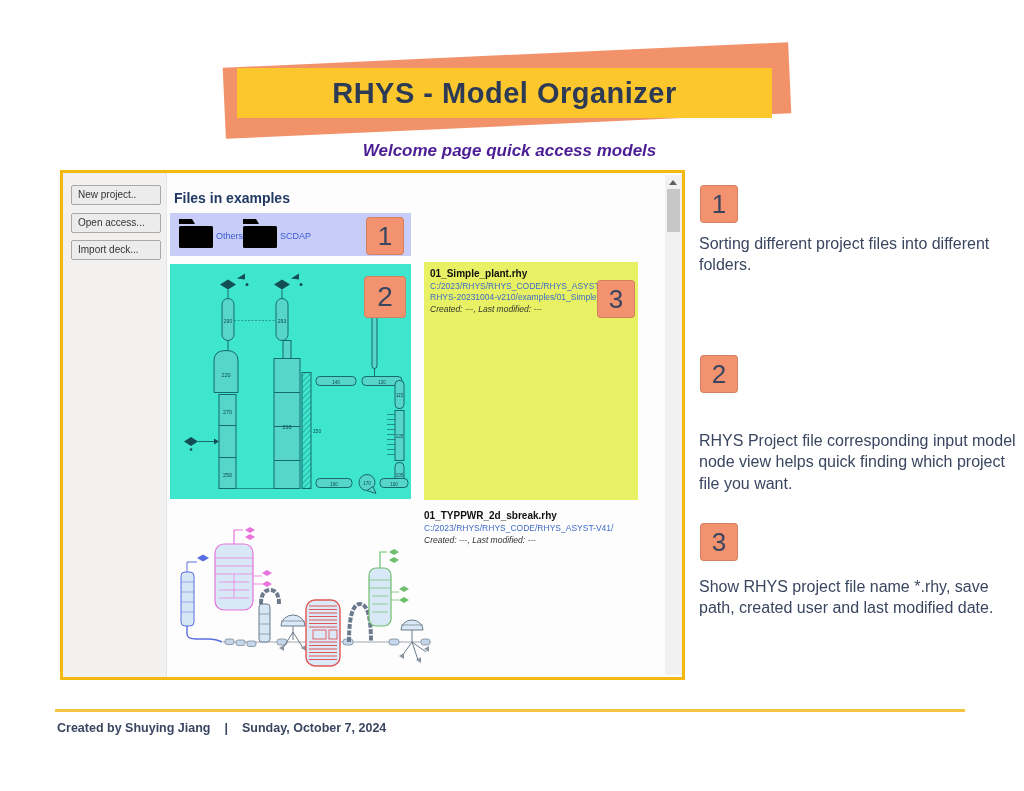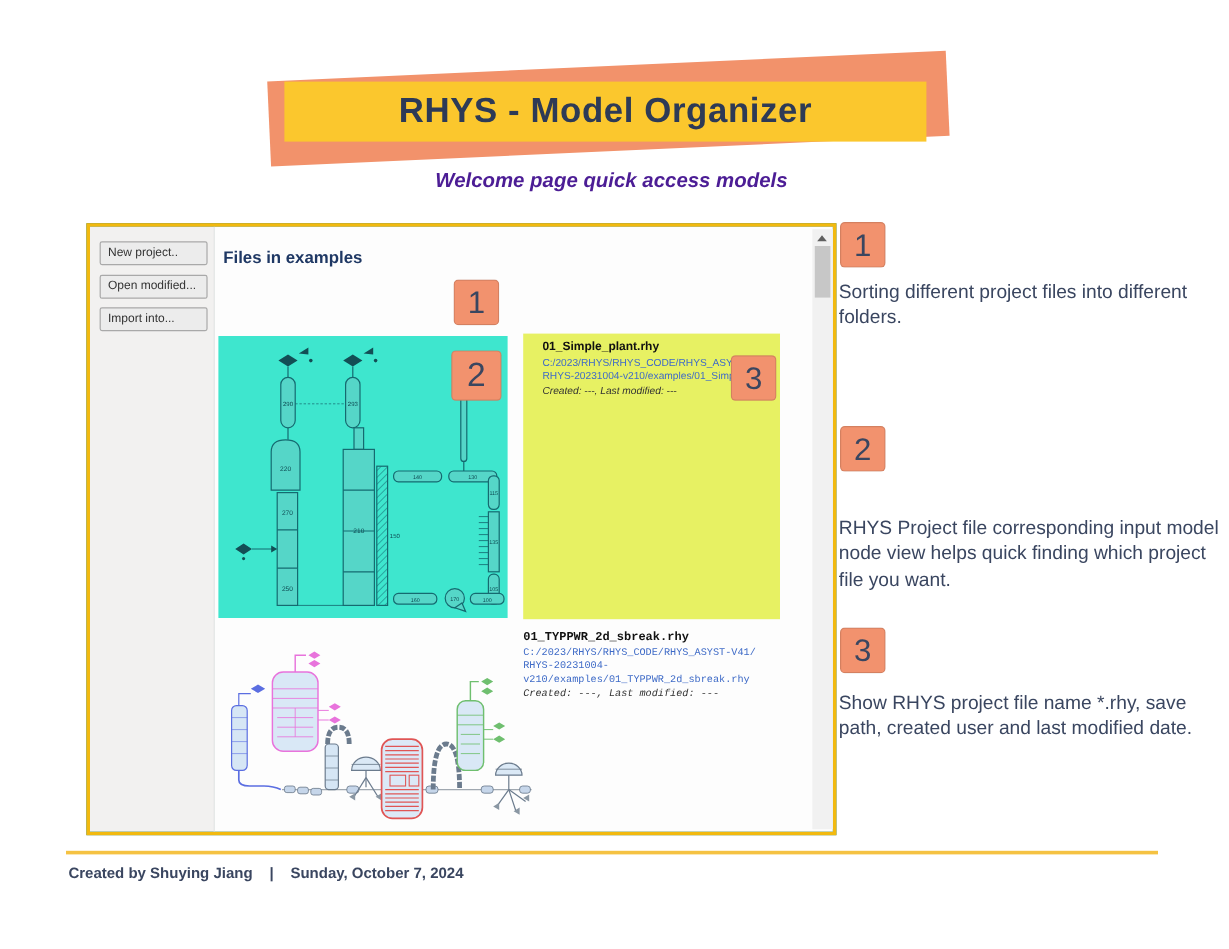--- a/index.html
+++ b/index.html
@@ -6,39 +6,39 @@
   body{width:1024px;height:791px;position:relative;font-family:"Liberation Sans",sans-serif;overflow:hidden;}
 
   
   .banner{position:absolute;left:222px;top:48px;width:575px;height:85px;}
   .banner-back{position:absolute;left:2px;top:7px;width:566px;height:71px;background:#F2926B;transform:rotate(-2.6deg);}
   .banner-front{position:absolute;left:15px;top:20px;width:535px;height:50px;background:#FBC72D;display:flex;align-items:center;justify-content:center;}
   .banner-title{font-size:29px;font-weight:bold;color:#2D3A56;letter-spacing:.5px;}
   .subtitle{position:absolute;left:222px;top:141px;width:575px;text-align:center;font-size:17px;font-style:italic;font-weight:bold;color:#4c1d95;}
 
   
-  .app{position:absolute;left:60px;top:186px;width:625px;height:510px;background:#0f766e;border:3px solid #F2B90F;box-sizing:border-box;margin-left:12px;}
+  .app{position:absolute;left:60px;top:170px;width:625px;height:510px;background:#a16207;border:3px solid #F2B90F;box-sizing:border-box;}
   .sidebar{position:absolute;left:0;top:0;width:103px;height:100%;background:#f2f1f0;border-right:1px solid #e6e6e6;}
   .side-btn{position:absolute;left:8px;width:90px;height:20px;background:#ececec;border:1px solid #a9a9a9;border-radius:2px;font-size:10px;color:#333;text-align:left;padding:0 0 0 6px;line-height:18px;box-sizing:border-box;font-family:"Liberation Sans",sans-serif;}
   .main{position:absolute;left:104px;top:0;right:0;bottom:0;background:#fdfdfd;}
   .section-title{position:absolute;left:7px;top:17px;font-size:14px;font-weight:bold;color:#1F3864;}
 
   .folder-bar{position:absolute;left:3px;top:40px;width:241px;height:43px;background:#C7CDF6;}
   .folder-item{position:absolute;top:5px;display:flex;align-items:flex-end;cursor:default;}
   .folder-item .flabel{font-size:9px;color:#3C5BD6;margin:0 0 8px 2px;}
   .folder-icon{width:36px;height:31px;}
 
   .badge{background:#F2926E;border:1px solid rgba(0,0,0,.12);border-radius:4px;color:#3A4660;display:flex;align-items:center;justify-content:center;box-sizing:border-box;}
   .badge-overlay1{position:absolute;left:199px;top:44px;width:38px;height:38px;font-size:26px;}
   .badge-overlay2{position:absolute;left:197px;top:103px;width:42px;height:42px;font-size:28px;}
   .badge-overlay3{position:absolute;left:430px;top:107px;width:38px;height:38px;font-size:26px;}
 
   .thumb1{position:absolute;left:3px;top:91px;width:241px;height:235px;background:#3EE6CE;}
   .info1{position:absolute;left:257px;top:89px;width:214px;height:238px;background:#E7F163;}
-  .file-text{padding:6px 6px 0 16px;}
+  .file-text{padding:6px 6px 0 6px;}
   .file-name{font-size:10px;font-weight:bold;color:#111;margin-bottom:2px;}
   .file-path{font-size:8.5px;color:#3F6BC7;line-height:1.3;}
   .file-meta{font-size:8.5px;font-style:italic;color:#333;margin-top:1px;}
 
   .thumb2{position:absolute;left:6px;top:340px;width:265px;height:162px;background:transparent;}
   .info2{position:absolute;left:257px;top:337px;width:220px;}
 
   .scrollbar{position:absolute;right:0;top:2px;bottom:2px;width:17px;background:#f1f1f1;}
   .scroll-arrow{position:absolute;top:5px;left:4px;width:0;height:0;border-left:4.5px solid transparent;border-right:4.5px solid transparent;border-bottom:5px solid #606060;}
   .scroll-thumb{position:absolute;left:2px;top:14px;width:13px;height:43px;background:#c7c7c7;}
@@ -61,28 +61,44 @@
   <div class="banner-front">
     <div class="banner-title">RHYS - Model Organizer</div>
   </div>
 </div>
 <div class="subtitle">Welcome page quick access models</div>
 
 <div class="app">
 
   <div class="sidebar">
     <button class="side-btn" style="top:12px">New project..</button>
-    <button class="side-btn" style="top:40px">Open modified...</button>
-    <button class="side-btn" style="top:67px">Import into...</button>
+    <button class="side-btn" style="top:40px">Open access...</button>
+    <button class="side-btn" style="top:67px">Import deck...</button>
   </div>
 
   <div class="main">
 
     <div class="section-title">Files in examples</div>
 
+    <div class="folder-bar">
+      <div class="folder-item" style="left:8px">
+        <svg class="folder-icon" viewBox="0 0 36 31">
+          <path d="M1 1 h13 l3 5 h-16 z" fill="#000"></path>
+          <rect x="1" y="8" width="34" height="22" rx="1.5" fill="#000"></rect>
+        </svg>
+        <span class="flabel">Others</span>
+      </div>
+      <div class="folder-item" style="left:72px">
+        <svg class="folder-icon" viewBox="0 0 36 31">
+          <path d="M1 1 h13 l3 5 h-16 z" fill="#000"></path>
+          <rect x="1" y="8" width="34" height="22" rx="1.5" fill="#000"></rect>
+        </svg>
+        <span class="flabel">SCDAP</span>
+      </div>
+    </div>
     <div class="badge badge-overlay1">1</div>
 
     <div class="thumb1">
       <svg width="241" height="235" viewBox="0 0 241 234">
         <defs>
           <pattern id="hatch" width="4" height="4" patternUnits="userSpaceOnUse" patternTransform="rotate(45)">
             <line x1="0" y1="0" x2="0" y2="4" stroke="#1a7b80" stroke-width="1"></line>
           </pattern>
         </defs>
         <g stroke="#156a70" stroke-width="1" fill="#55d6c8">
@@ -267,24 +283,23 @@
             <line x1="239" y1="128" x2="245" y2="146"></line>
             <line x1="239" y1="128" x2="253" y2="138"></line>
           <path d="M226 142 l5 -3 v6 z" fill="#8a97a3" stroke="none"></path>
           <path d="M243 146 l5 -3 v6 z" fill="#8a97a3" stroke="none"></path>
           <path d="M251 135 l5 -3 v6 z" fill="#8a97a3" stroke="none"></path>
         </g>
       </svg>
     </div>
 
     <div class="info2">
-      <div class="file-text" style="padding:0;font-family:Liberation Mono, monospace;">
+      <div class="file-text" style="padding:0;">
         <div class="file-name">01_TYPPWR_2d_sbreak.rhy</div>
         <div class="file-path">C:/2023/RHYS/RHYS_CODE/RHYS_ASYST-V41/</div>
-        <div class="file-path">RHYS-20231004-v210/examples/01_TYPPWR_2d_sbreak.rhy</div>
         <div class="file-meta">Created: ---, Last modified: ---</div>
       </div>
     </div>
 
     <div class="scrollbar">
       <div class="scroll-arrow"></div>
       <div class="scroll-thumb"></div>
     </div>
 
   </div>

